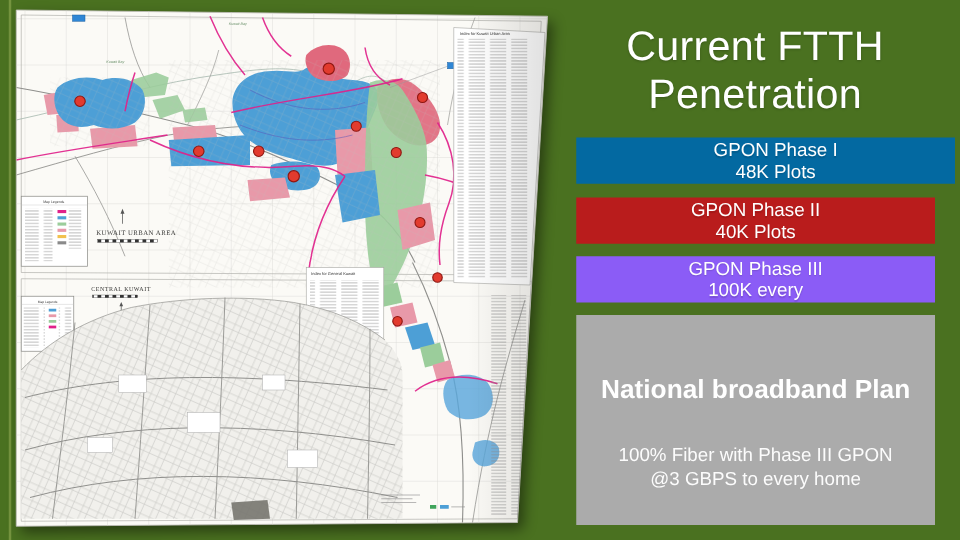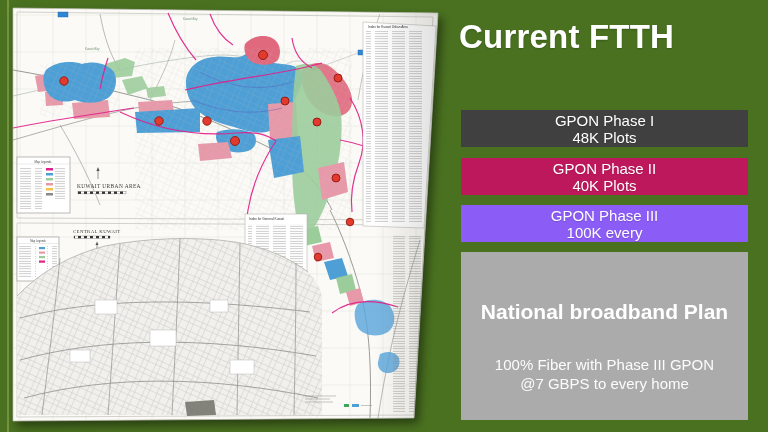--- a/index.html
+++ b/index.html
@@ -7,22 +7,22 @@
     position:relative;width:768px;height:432px;overflow:hidden;
     font-family:"Liberation Sans",sans-serif;
     background:#4A7120;
   }
   #accent-line{position:absolute;left:7px;top:0;width:2px;height:432px;background:#75943F;}
   #map-wrap{position:absolute;left:0;top:0;width:455px;height:432px;}
   #map-svg{filter:drop-shadow(4px 5px 5px rgba(0,0,0,.45));}
   #right-panel{position:absolute;left:458px;top:0;width:300px;height:432px;}
   #slide-title{
     position:absolute;left:1px;top:18px;width:290px;
-    color:#fff;font-size:33px;font-weight:700;line-height:38px;
-    letter-spacing:.2px;text-shadow:0 1px 2px rgba(0,0,0,.22);
+    color:#fff;font-size:33px;font-weight:400;line-height:38px;
+    letter-spacing:.2px;text-shadow:0 1px 2px rgba(0,0,0,.22);text-align:center;
   }
   .phase-bar{
     position:absolute;left:3px;width:287px;height:37px;
     display:flex;flex-direction:column;align-items:center;justify-content:center;
     color:#fff;text-shadow:0 1px 1px rgba(0,0,0,.15);
   }
   .phase-bar .l1{font-size:15px;line-height:17px;}
   .phase-bar .l2{font-size:15px;line-height:17px;}
   #bar-1{top:110px;}
   #bar-2{top:158px;}
@@ -261,38 +261,39 @@
       </g>
 
       <path d="M13,8 L438,13 L414,418 L13,421 Z" fill="url(#curl)"></path>
     </g>
   </svg>
   </div>
 
   <div id="right-panel">
     <div id="slide-title">
       <span>Current FTTH</span><br>
-    </div>
-
-    <div class="phase-bar" id="bar-1" style="background: #404040;">
+      <span>Penetration</span>
+    </div>
+
+    <div class="phase-bar" id="bar-1" style="background: #0369a1; padding-left: 16px;">
       <span class="l1">GPON Phase I</span>
       <span class="l2">48K Plots</span>
     </div>
 
-    <div class="phase-bar" id="bar-2" style="background: #be185d;">
+    <div class="phase-bar" id="bar-2" style="background: #b91c1c;">
       <span class="l1">GPON Phase II</span>
       <span class="l2">40K Plots</span>
     </div>
 
     <div class="phase-bar" id="bar-3" style="background: #8b5cf6;">
       <span class="l1">GPON Phase III</span>
       <span class="l2">100K every</span>
     </div>
 
     <div id="plan-box" style="background: rgb(171, 171, 171);">
       <div id="plan-heading">National broadband Plan</div>
       <div id="plan-body">
         <div>100% Fiber with Phase III GPON</div>
-        <div>@7 GBPS to every home</div>
+        <div>@3 GBPS to every home</div>
       </div>
     </div>
   </div>
 </div>
 
 </body></html>

